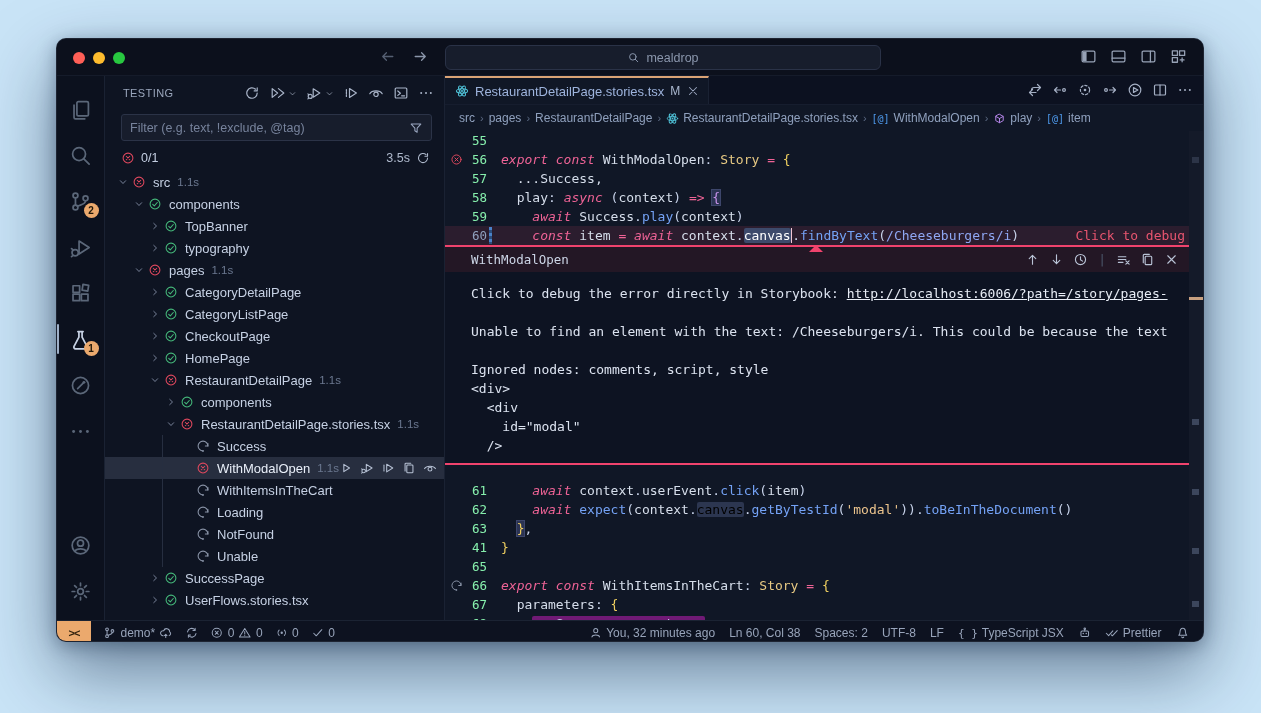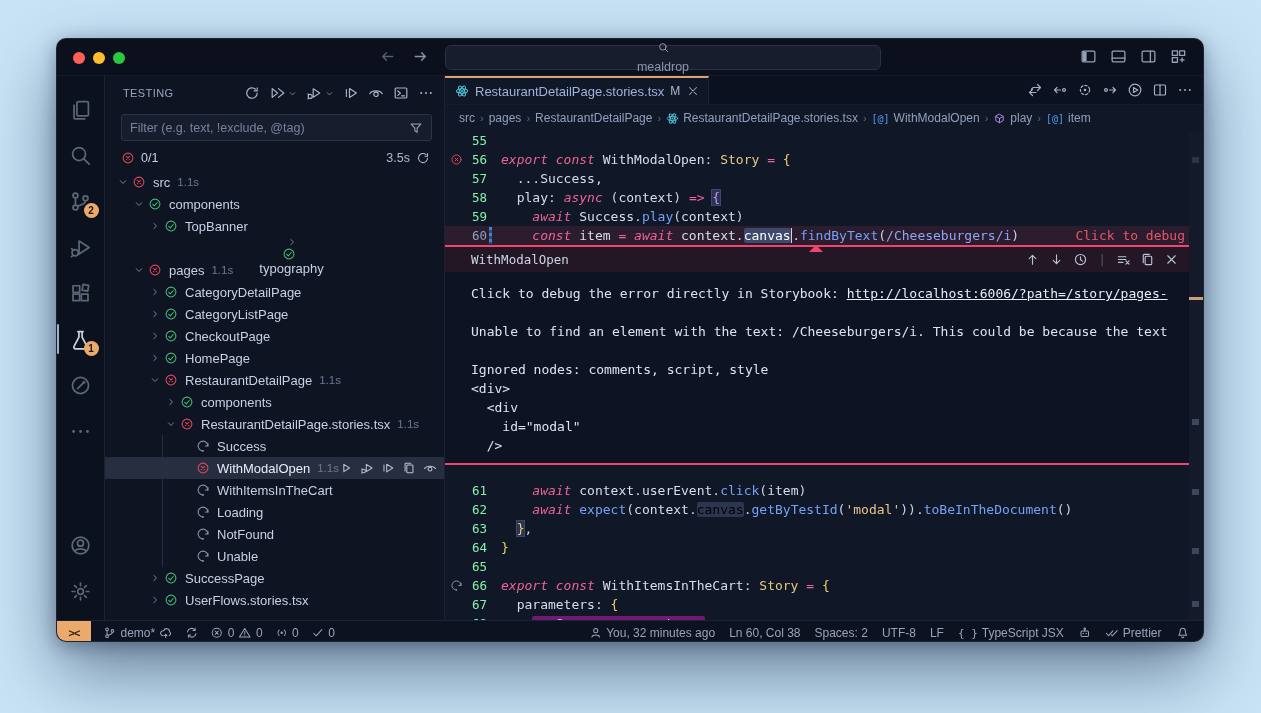--- a/index.html
+++ b/index.html
@@ -10,21 +10,21 @@
           overflow:hidden;border:1px solid rgba(255,255,255,.06);box-sizing:border-box;}
   
   .titlebar{position:relative;height:36px;background:#0c101c;border-bottom:1px solid #151b2a;}
   .traffic{position:absolute;left:16px;top:13px;display:flex;gap:8px;}
   .tl{width:12px;height:12px;border-radius:50%;}
   .nav-arrows{position:absolute;left:322px;top:9px;display:flex;gap:16px;color:#8b96aa;}
   .nav-arrows .icon svg{width:17px;height:17px;}
   .nav-arrows .dim{color:#555f72;}
   .searchbox{position:absolute;left:388px;top:6px;width:434px;height:23px;background:#171d2c;
              border:1px solid #2a3247;border-radius:6px;display:flex;align-items:center;justify-content:center;
-             gap:6px;color:#8a96ac;font-size:12.5px;flex-direction:column;}
+             gap:6px;color:#8a96ac;font-size:12.5px;}
   .searchbox .icon svg{width:13px;height:13px;}
   .tb-right{position:absolute;right:16px;top:9px;display:flex;gap:13px;color:#97a2b6;}
   .tb-right .icon svg{width:17px;height:17px;}
   
   .main{display:flex;height:544px;}
   
   .actbar{width:48px;background:#0c111e;border-right:1px solid #1a2233;display:flex;flex-direction:column;align-items:center;
           padding-top:10px;box-sizing:border-box;position:relative;}
   .act-item{position:relative;width:48px;height:46px;display:flex;align-items:center;justify-content:center;color:#5b6779;}
   .act-item svg{width:23px;height:23px;}
@@ -389,21 +389,21 @@
               </svg>
             </span>
             <span class="sticon st-pass">
               <svg viewBox="0 0 16 16" fill="none" stroke="currentColor" stroke-width="1.2" stroke-linecap="round" stroke-linejoin="round">
                 <circle cx="8" cy="8" r="5.6"></circle>
                 <path d="M5.4 8.3l1.8 1.8 3.4-3.8"></path>
               </svg>
             </span>
             <span>TopBanner</span>
           </div>
-          <div class="trow" style="padding-left: 42px; flex-direction: column;">
+          <div class="trow" style="padding-left: 42px;">
             <span class="chev">
               <svg viewBox="0 0 16 16" fill="none" stroke="currentColor" stroke-width="1.2" stroke-linecap="round" stroke-linejoin="round">
                 <path d="M6 3.8l4.4 4.2L6 12.2"></path>
               </svg>
             </span>
             <span class="sticon st-pass">
               <svg viewBox="0 0 16 16" fill="none" stroke="currentColor" stroke-width="1.2" stroke-linecap="round" stroke-linejoin="round">
                 <circle cx="8" cy="8" r="5.6"></circle>
                 <path d="M5.4 8.3l1.8 1.8 3.4-3.8"></path>
               </svg>
@@ -825,21 +825,21 @@
                 </span>
               </span>
           </div>
           <div class="peek-body" id="peek-body"><div>Click to debug the error directly in Storybook: <span class="peek-link">http://localhost:6006/?path=/story/pages-</span></div><div>&nbsp;</div><div>Unable to find an element with the text: /Cheeseburgers/i. This could be because the text</div><div>&nbsp;</div><div>Ignored nodes: comments, script, style</div><div>&lt;div&gt;</div><div>  &lt;div</div><div>    id="modal"</div><div>  /&gt;</div></div>
         </div>
 
         <div id="lines-bottom" style="position:absolute;left:0;top:350px;width:100%;">
             <div class="code-line"><span class="gutter"><span class="gicon"></span><span class="lnum">61</span></span><span class="ctext"><span class="tk-p">    </span><span class="tk-k">await</span><span class="tk-p"> </span><span class="tk-i">context</span><span class="tk-p">.</span><span class="tk-i">userEvent</span><span class="tk-p">.</span><span class="tk-f">click</span><span class="tk-p">(</span><span class="tk-i">item</span><span class="tk-p">)</span></span></div>
             <div class="code-line"><span class="gutter"><span class="gicon"></span><span class="lnum">62</span></span><span class="ctext"><span class="tk-p">    </span><span class="tk-k">await</span><span class="tk-p"> </span><span class="tk-f">expect</span><span class="tk-p">(</span><span class="tk-i">context</span><span class="tk-p">.</span><span class="tk-wh">canvas</span><span class="tk-p">.</span><span class="tk-f">getByTestId</span><span class="tk-p">(</span><span class="tk-s">'modal'</span><span class="tk-p">))</span><span class="tk-p">.</span><span class="tk-f">toBeInTheDocument</span><span class="tk-p">()</span></span></div>
             <div class="code-line"><span class="gutter"><span class="gicon"></span><span class="lnum">63</span></span><span class="ctext"><span class="tk-p">  </span><span class="tk-hly">}</span><span class="tk-p">,</span></span></div>
-            <div class="code-line"><span class="gutter"><span class="gicon"></span><span class="lnum">64</span></span><span class="ctext"><span class="tk-b">}</span></span></div>
+            <div class="code-line"><span class="gutter"><span class="gicon"></span><span class="lnum">41</span></span><span class="ctext"><span class="tk-b">}</span></span></div>
             <div class="code-line"><span class="gutter"><span class="gicon"></span><span class="lnum">65</span></span><span class="ctext"></span></div>
             <div class="code-line"><span class="gutter"><span class="gicon"><span class="st-queued icon"><svg viewBox="0 0 16 16" fill="none" stroke="currentColor" stroke-width="1.2" stroke-linecap="round" stroke-linejoin="round">
                       <path d="M13.6 8A5.6 5.6 0 1 0 8 13.6"></path>
                       <path d="M13.6 5v3h-2.9"></path>
                       <circle cx="8" cy="13.6" r="1" fill="currentColor" stroke="none"></circle>
                     </svg></span></span><span class="lnum">66</span></span><span class="ctext"><span class="tk-k">export</span><span class="tk-p"> </span><span class="tk-k">const</span><span class="tk-p"> </span><span class="tk-i">WithItemsInTheCart</span><span class="tk-p">: </span><span class="tk-t">Story</span><span class="tk-o"> = </span><span class="tk-b">{</span></span></div>
             <div class="code-line"><span class="gutter"><span class="gicon"></span><span class="lnum">67</span></span><span class="ctext"><span class="tk-i">  parameters</span><span class="tk-p">: </span><span class="tk-b">{</span></span></div>
             <div class="code-line"><span class="gutter"><span class="gicon"></span><span class="lnum">68</span></span><span class="ctext"><span class="tk-p">    </span><span class="tk-wh2">...Success.parameters,</span></span></div>
           </div>
 

